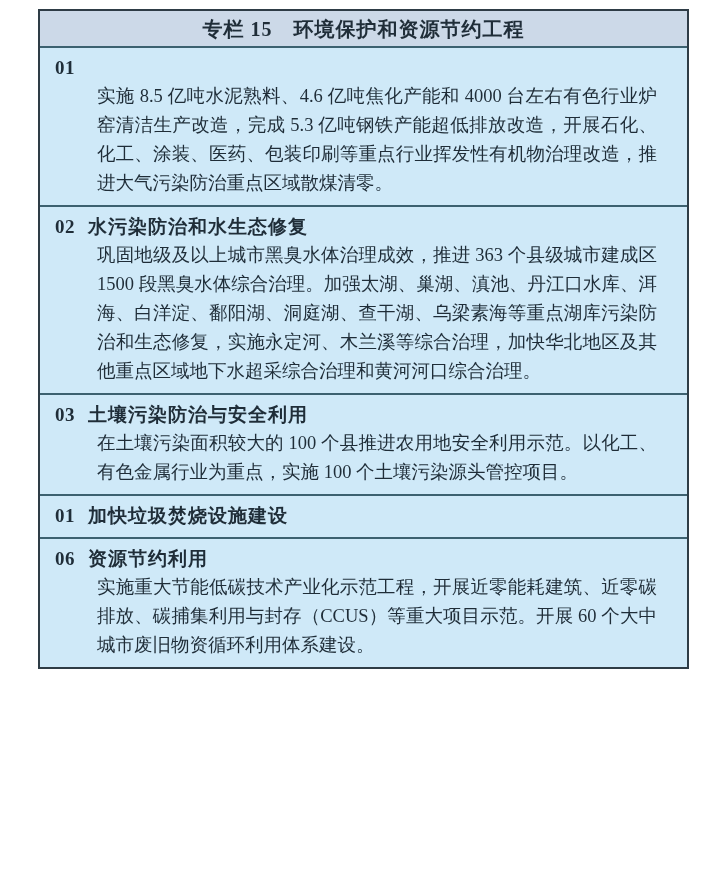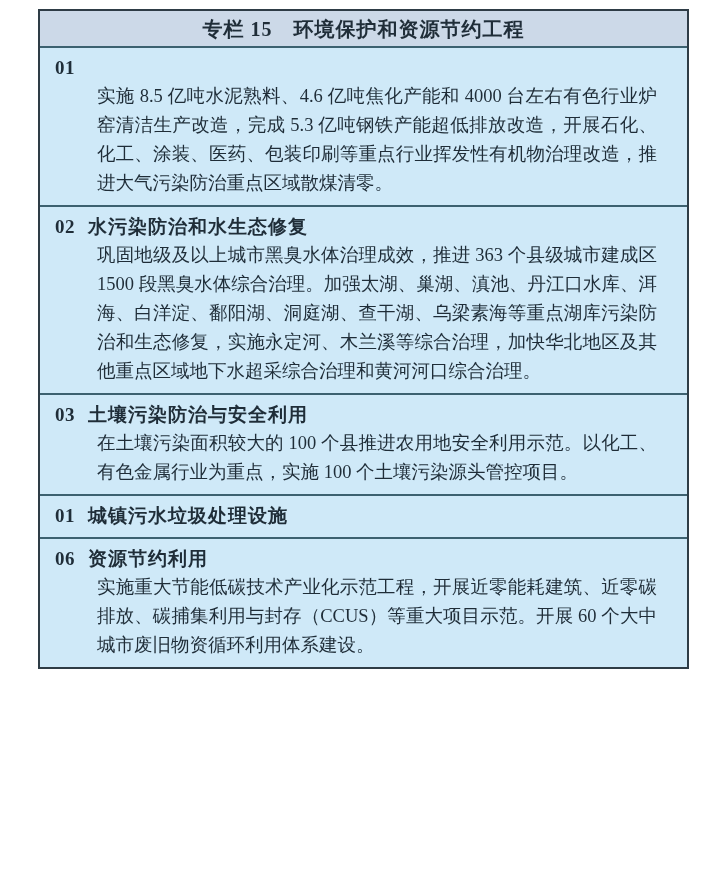--- a/index.html
+++ b/index.html
@@ -98,21 +98,21 @@
       <div class="row-head">
         <span class="num">03</span>
         <span class="item-title">土壤污染防治与安全利用</span>
       </div>
       <p class="item-body">在土壤污染面积较大的 100 个县推进农用地安全利用示范。以化工、有色金属行业为重点，实施 100 个土壤污染源头管控项目。</p>
     </section>
 
     <section class="row">
       <div class="row-head">
         <span class="num">01</span>
-        <span class="item-title">城镇污水垃圾处理设施</span>
+        <span class="item-title">加快垃圾焚烧设施建设</span>
       </div>
     </section>
 
 
     <section class="row">
       <div class="row-head">
         <span class="num">06</span>
         <span class="item-title">资源节约利用</span>
       </div>
       <p class="item-body">实施重大节能低碳技术产业化示范工程，开展近零能耗建筑、近零碳排放、碳捕集利用与封存（CCUS）等重大项目示范。开展 60 个大中城市废旧物资循环利用体系建设。</p>

